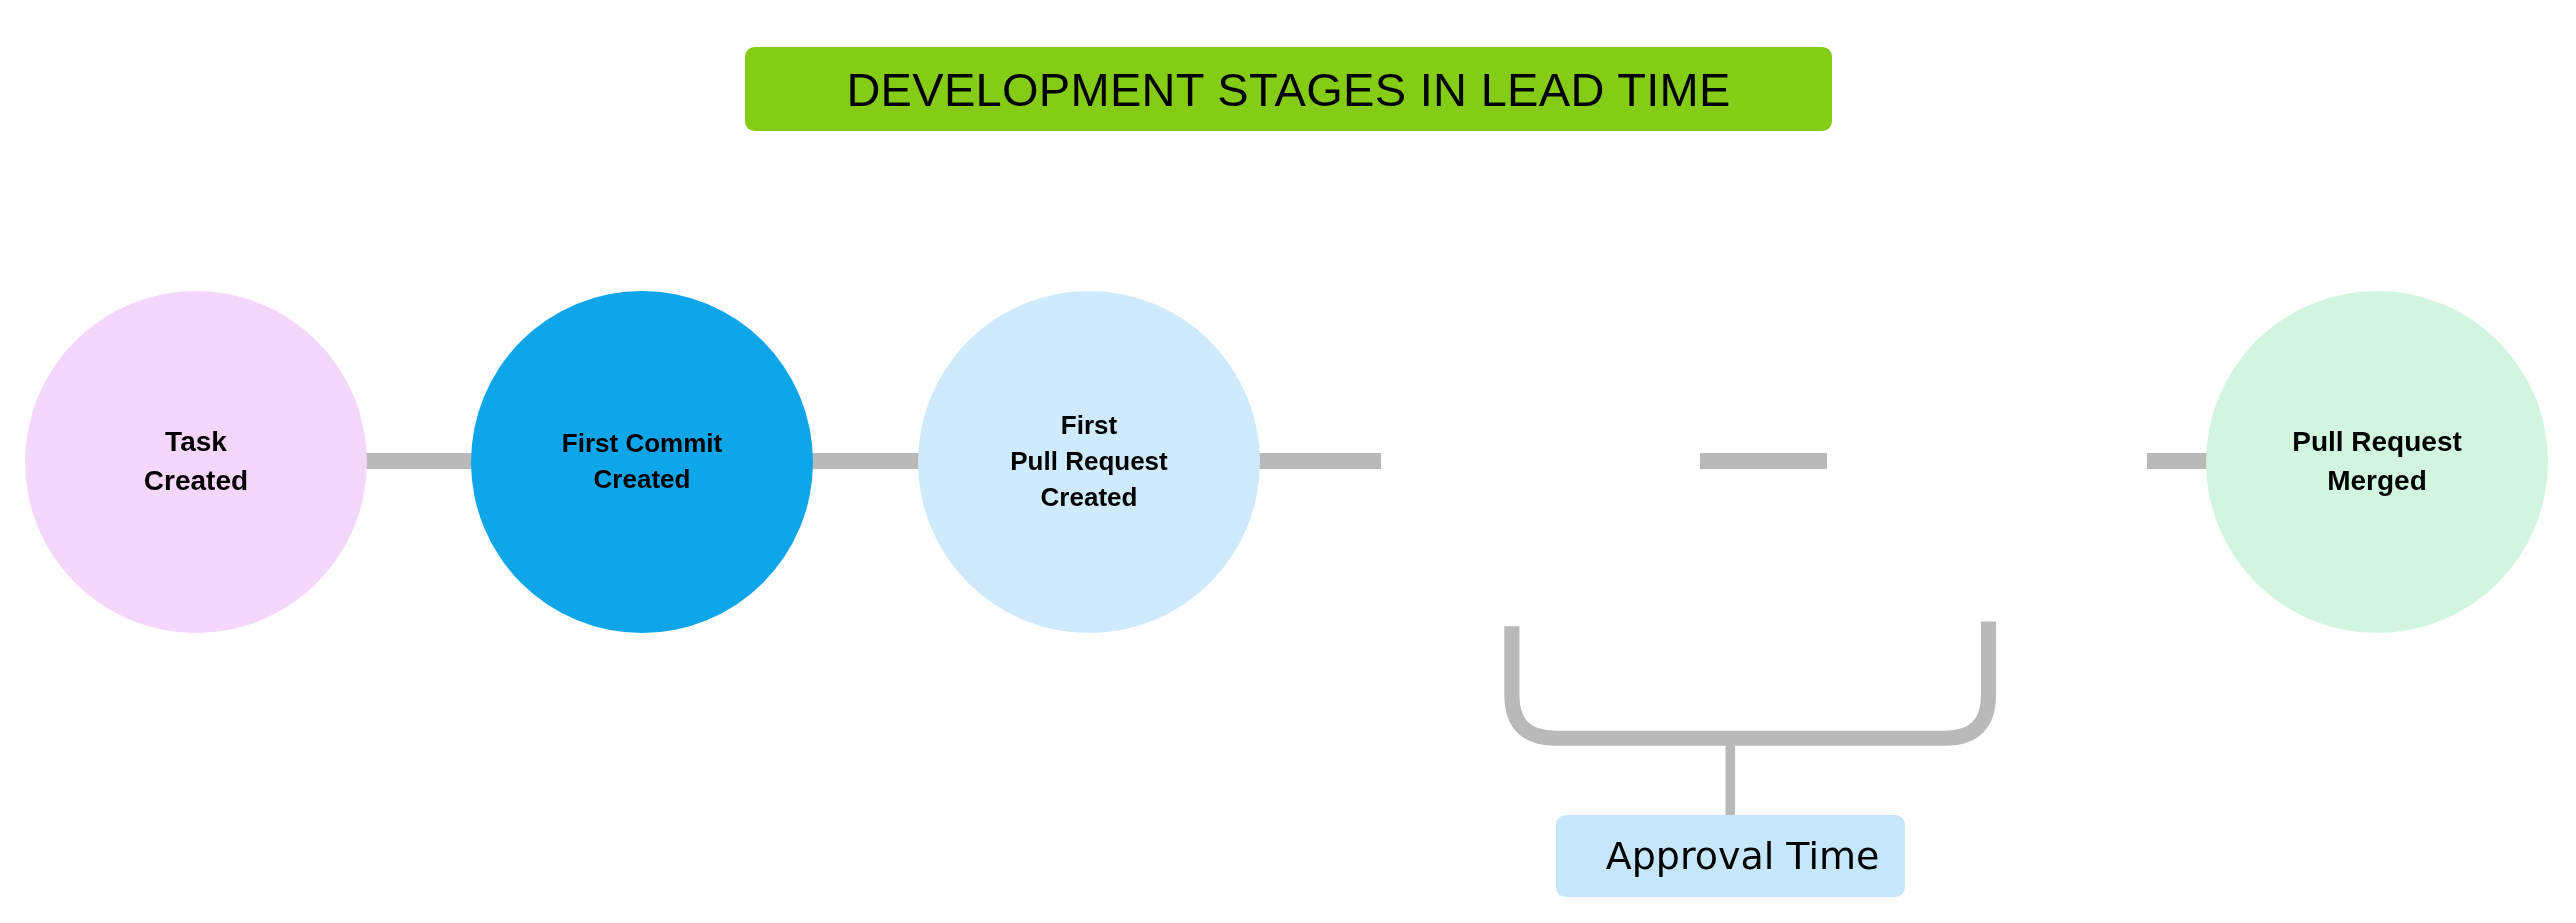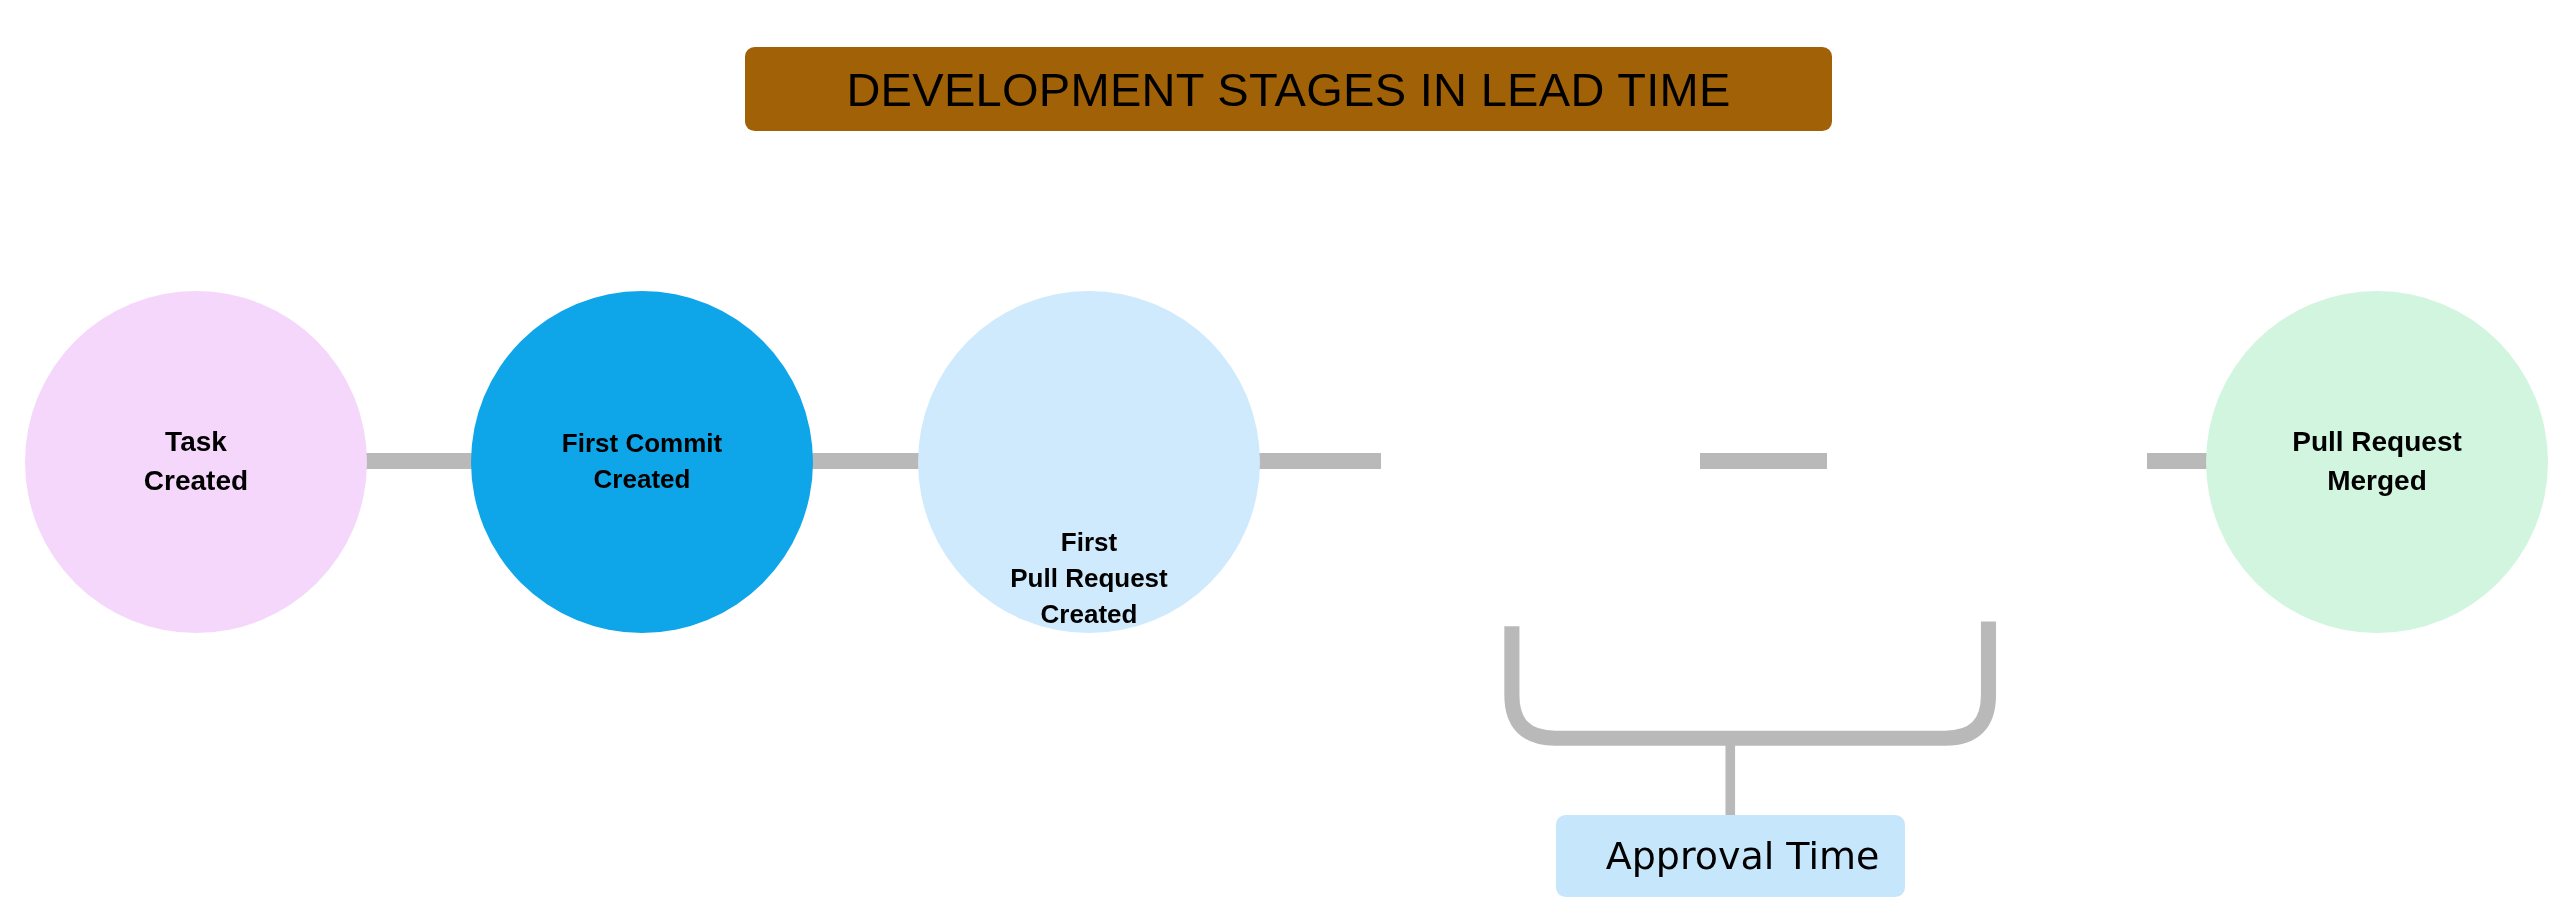--- a/index.html
+++ b/index.html
@@ -25,21 +25,21 @@
   }
 
   
   #title-box {
     position: absolute;
     left: 745px;
     top: 47px;
     width: 1087px;
     height: 84px;
     border-radius: 9.6px;
-    background: #a16207;
+    background: #84cc16;
     display: flex;
     align-items: center;
     justify-content: center;
     box-sizing: border-box;
   }
   #title-text {
     font-family: "Liberation Sans", sans-serif;
     font-size: 47px;
     font-weight: 400;
     color: #000000;
@@ -132,21 +132,21 @@
   <div class="node" style="left:25px; background:#f5d7fb;">
     <span class="node-label lbl-lg">Task
 Created</span>
   </div>
 
   <div class="node" style="left:471px; background:#0ea5e9;">
     <span class="node-label lbl-md">First Commit
 Created</span>
   </div>
 
-  <div class="node" style="left:918px; background:#cfeafc;align-items:flex-end;">
+  <div class="node" style="left:918px; background:#cfeafc;">
     <span class="node-label lbl-md">First
 Pull Request
 Created</span>
   </div>
 
 
 
   <div class="node" style="left:2206px; background:#d2f5df;">
     <span class="node-label lbl-lg">Pull Request
 Merged</span>

